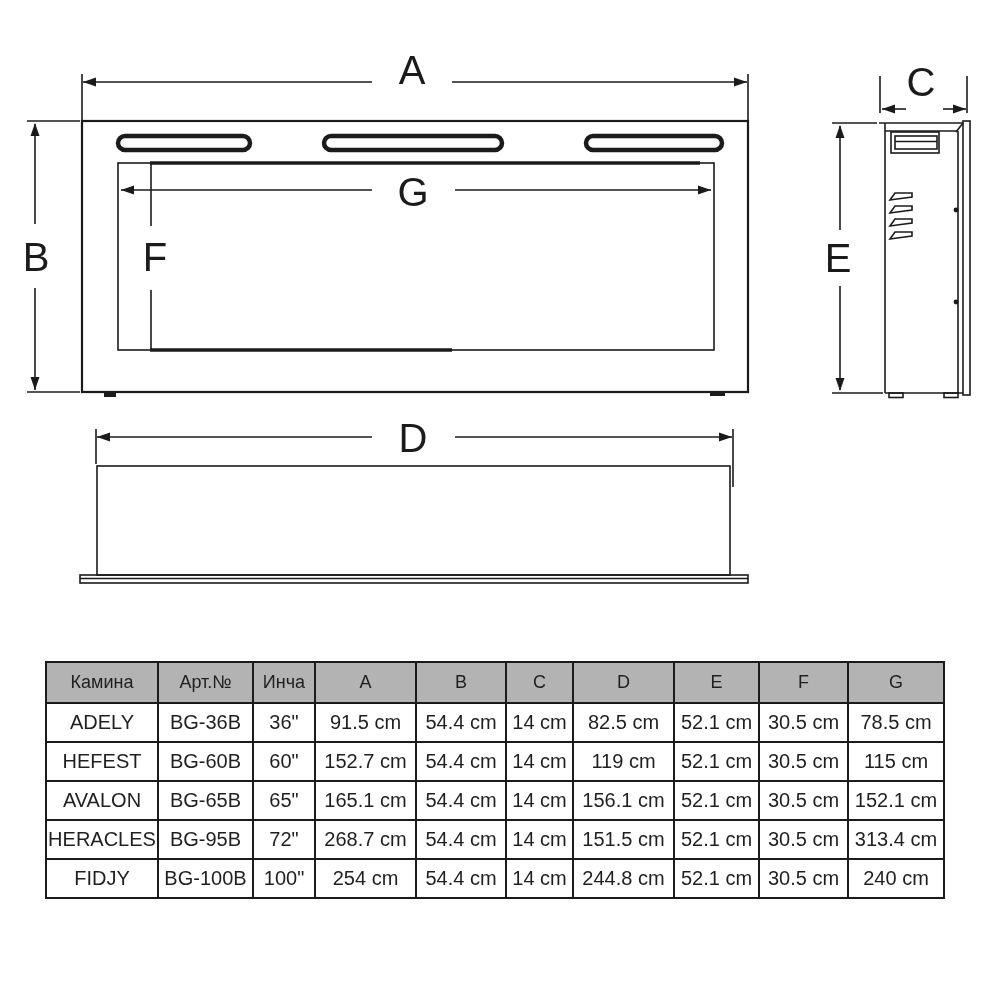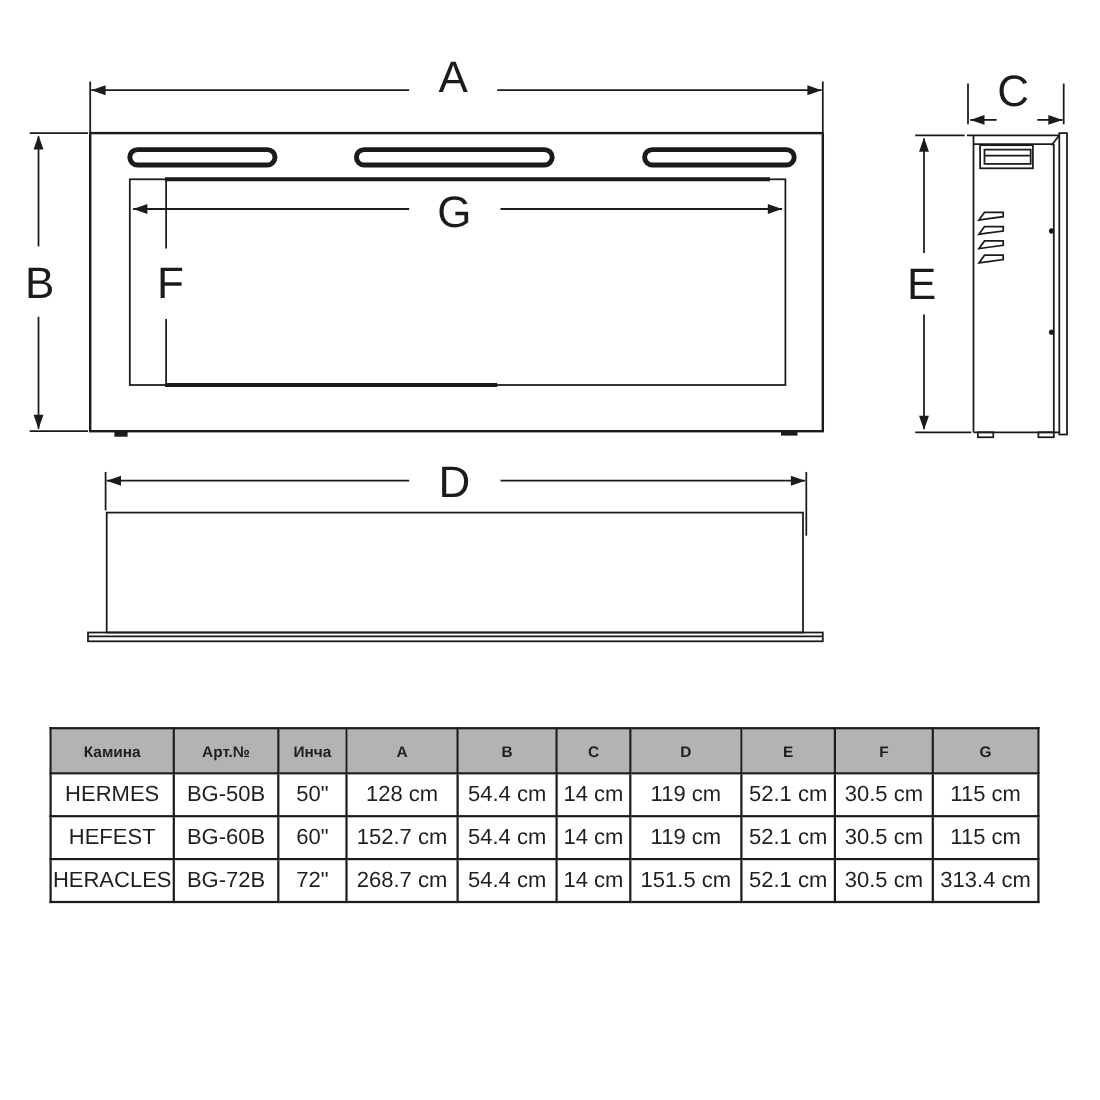--- a/index.html
+++ b/index.html
@@ -28,21 +28,21 @@
     position:absolute;left:45px;top:661px;width:898px;
     border-collapse:collapse;table-layout:fixed;
     color:var(--text);
   }
   .spec-table th,.spec-table td{
     border:2px solid var(--table-border);
     text-align:center;vertical-align:middle;padding:0;overflow:hidden;white-space:nowrap;
   }
   .spec-table th{
     background:var(--header-bg);height:39px;
-    font-size:14px;font-weight:bold;
+    font-size:18px;font-weight:normal;
   }
   .spec-table td{height:37px;font-size:20px;}
 </style>
 </head>
 <body>
 
 <div class="canvas">
 
   <svg class="diagram" width="1000" height="650" viewBox="0 0 1000 650">
 
@@ -172,50 +172,74 @@
         <th>B</th>
         <th>C</th>
         <th>D</th>
         <th>E</th>
         <th>F</th>
         <th>G</th>
       </tr>
     </thead>
     <tbody>
       <tr>
-        <td>HERMES</td>
-        <td>BG-50B</td>
-        <td>50"</td>
-        <td>128 cm</td>
-        <td>54.4 cm</td>
-        <td>14 cm</td>
-        <td>119 cm</td>
-        <td>52.1 cm</td>
-        <td>30.5 cm</td>
-        <td>115 cm</td>
+        <td>ADELY</td>
+        <td>BG-36B</td>
+        <td>36"</td>
+        <td>91.5 cm</td>
+        <td>54.4 cm</td>
+        <td>14 cm</td>
+        <td>82.5 cm</td>
+        <td>52.1 cm</td>
+        <td>30.5 cm</td>
+        <td>78.5 cm</td>
       </tr>
       <tr>
         <td>HEFEST</td>
         <td>BG-60B</td>
         <td>60"</td>
         <td>152.7 cm</td>
         <td>54.4 cm</td>
         <td>14 cm</td>
         <td>119 cm</td>
         <td>52.1 cm</td>
         <td>30.5 cm</td>
         <td>115 cm</td>
       </tr>
       <tr>
+        <td>AVALON</td>
+        <td>BG-65B</td>
+        <td>65"</td>
+        <td>165.1 cm</td>
+        <td>54.4 cm</td>
+        <td>14 cm</td>
+        <td>156.1 cm</td>
+        <td>52.1 cm</td>
+        <td>30.5 cm</td>
+        <td>152.1 cm</td>
+      </tr>
+      <tr>
         <td>HERACLES</td>
-        <td>BG-72B</td>
+        <td>BG-95B</td>
         <td>72"</td>
         <td>268.7 cm</td>
         <td>54.4 cm</td>
         <td>14 cm</td>
         <td>151.5 cm</td>
         <td>52.1 cm</td>
         <td>30.5 cm</td>
         <td>313.4 cm</td>
+      </tr>
+      <tr>
+        <td>FIDJY</td>
+        <td>BG-100B</td>
+        <td>100"</td>
+        <td>254 cm</td>
+        <td>54.4 cm</td>
+        <td>14 cm</td>
+        <td>244.8 cm</td>
+        <td>52.1 cm</td>
+        <td>30.5 cm</td>
+        <td>240 cm</td>
       </tr>
     </tbody>
   </table>
 </div>
 
 </body></html>

